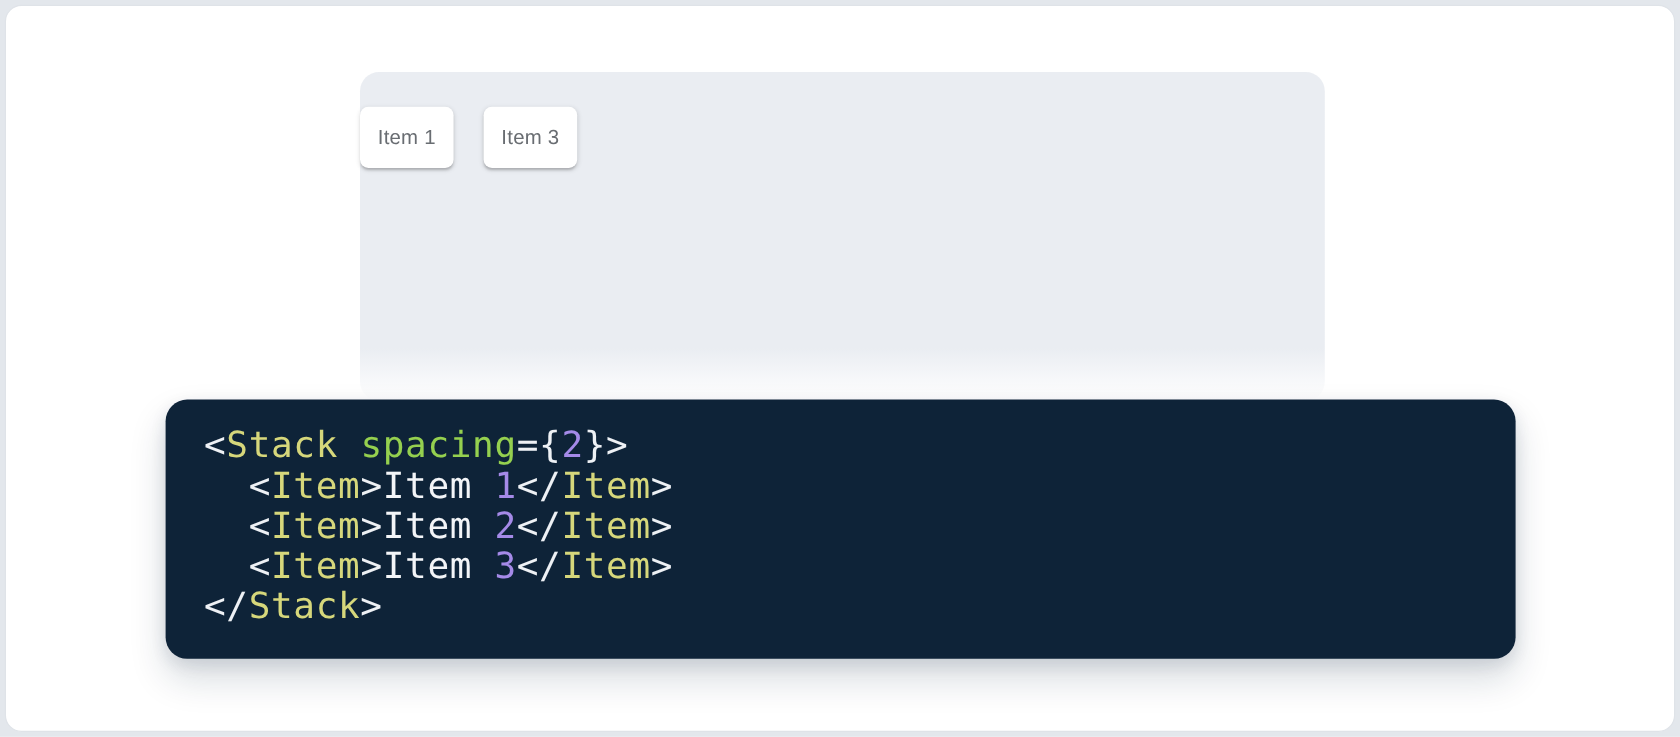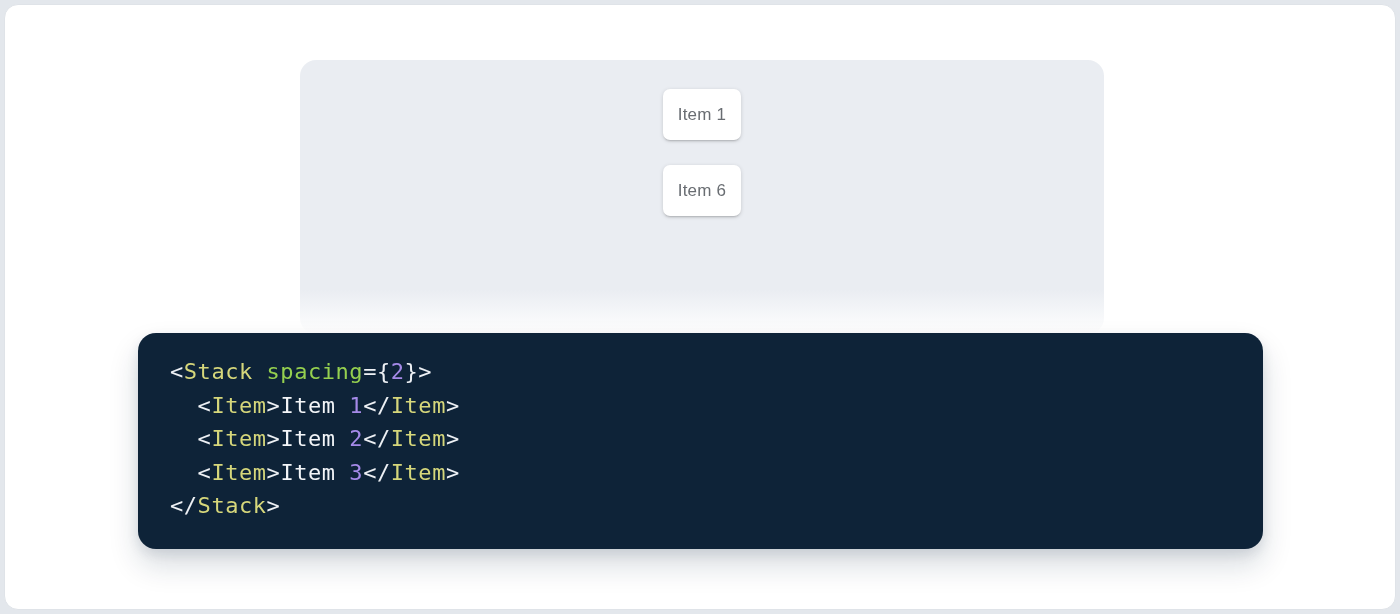--- a/index.html
+++ b/index.html
@@ -29,21 +29,21 @@
     position: absolute;
     left: 295px;
     top: 55px;
     width: 804px;
     height: 274px;
     border-radius: 16px;
     background: linear-gradient(180deg, #eaedf2 0%, #eaedf2 84%, rgba(234,237,242,0) 100%);
   }
   .stack-demo {
     display: flex;
-    flex-direction: column;
+    flex-direction: row;
     align-items: center;
     padding-top: 29px;
     gap: 25px;
   }
   .stack-item {
     width: 78px;
     height: 51px;
     background: #ffffff;
     border-radius: 7px;
     box-shadow: 0 2px 2px -1px rgba(0,0,0,0.18), 0 1px 4px rgba(0,0,0,0.14);
@@ -66,21 +66,21 @@
     border-radius: 18px;
     background: #0e2338;
     box-shadow: 0 16px 30px rgba(15,37,64,0.16), 0 5px 12px rgba(15,37,64,0.10);
     box-sizing: border-box;
     padding: 22px 32px;
     overflow: hidden;
   }
   .code-pre {
     margin: 0;
     font-family: "DejaVu Sans Mono", "Liberation Mono", monospace;
-    font-size: 22px;
+    font-size: 30px;
     line-height: 33.5px;
     letter-spacing: 0.55px;
     white-space: pre;
   }
   .code-line {
     height: 33.5px;
     white-space: pre;
   }
 </style>
 </head>
@@ -88,21 +88,21 @@
 
 <div class="app-card" style="background: rgb(255, 255, 255);">
 
   <div class="demo-panel">
     <div class="stack-demo">
 
     <div class="stack-item">
           <span class="stack-item-label" style="color: rgb(105, 109, 114);">Item 1</span>
         </div>
         <div class="stack-item">
-          <span class="stack-item-label" style="color: rgb(105, 109, 114);">Item 6</span>
+          <span class="stack-item-label" style="color: rgb(105, 109, 114);">Item 3</span>
         </div>
       </div>
   </div>
 
   <div class="code-card" style="background: rgb(14, 35, 56);">
     <pre class="code-pre"><div class="code-line"><span style="color: rgb(238, 241, 245);">&lt;</span><span style="color: rgb(214, 215, 123);">Stack</span><span style="color: rgb(243, 245, 248);"> </span><span style="color: rgb(149, 208, 79);">spacing</span><span style="color: rgb(238, 241, 245);">=</span><span style="color: rgb(238, 241, 245);">{</span><span style="color: rgb(165, 138, 232);">2</span><span style="color: rgb(238, 241, 245);">}</span><span style="color: rgb(238, 241, 245);">&gt;</span></div><div class="code-line"><span style="color: rgb(243, 245, 248);">  </span><span style="color: rgb(238, 241, 245);">&lt;</span><span style="color: rgb(214, 215, 123);">Item</span><span style="color: rgb(238, 241, 245);">&gt;</span><span style="color: rgb(243, 245, 248);">Item </span><span style="color: rgb(165, 138, 232);">1</span><span style="color: rgb(238, 241, 245);">&lt;/</span><span style="color: rgb(214, 215, 123);">Item</span><span style="color: rgb(238, 241, 245);">&gt;</span></div><div class="code-line"><span style="color: rgb(243, 245, 248);">  </span><span style="color: rgb(238, 241, 245);">&lt;</span><span style="color: rgb(214, 215, 123);">Item</span><span style="color: rgb(238, 241, 245);">&gt;</span><span style="color: rgb(243, 245, 248);">Item </span><span style="color: rgb(165, 138, 232);">2</span><span style="color: rgb(238, 241, 245);">&lt;/</span><span style="color: rgb(214, 215, 123);">Item</span><span style="color: rgb(238, 241, 245);">&gt;</span></div><div class="code-line"><span style="color: rgb(243, 245, 248);">  </span><span style="color: rgb(238, 241, 245);">&lt;</span><span style="color: rgb(214, 215, 123);">Item</span><span style="color: rgb(238, 241, 245);">&gt;</span><span style="color: rgb(243, 245, 248);">Item </span><span style="color: rgb(165, 138, 232);">3</span><span style="color: rgb(238, 241, 245);">&lt;/</span><span style="color: rgb(214, 215, 123);">Item</span><span style="color: rgb(238, 241, 245);">&gt;</span></div><div class="code-line"><span style="color: rgb(238, 241, 245);">&lt;/</span><span style="color: rgb(214, 215, 123);">Stack</span><span style="color: rgb(238, 241, 245);">&gt;</span></div></pre>
   </div>
 
 </div>
 

